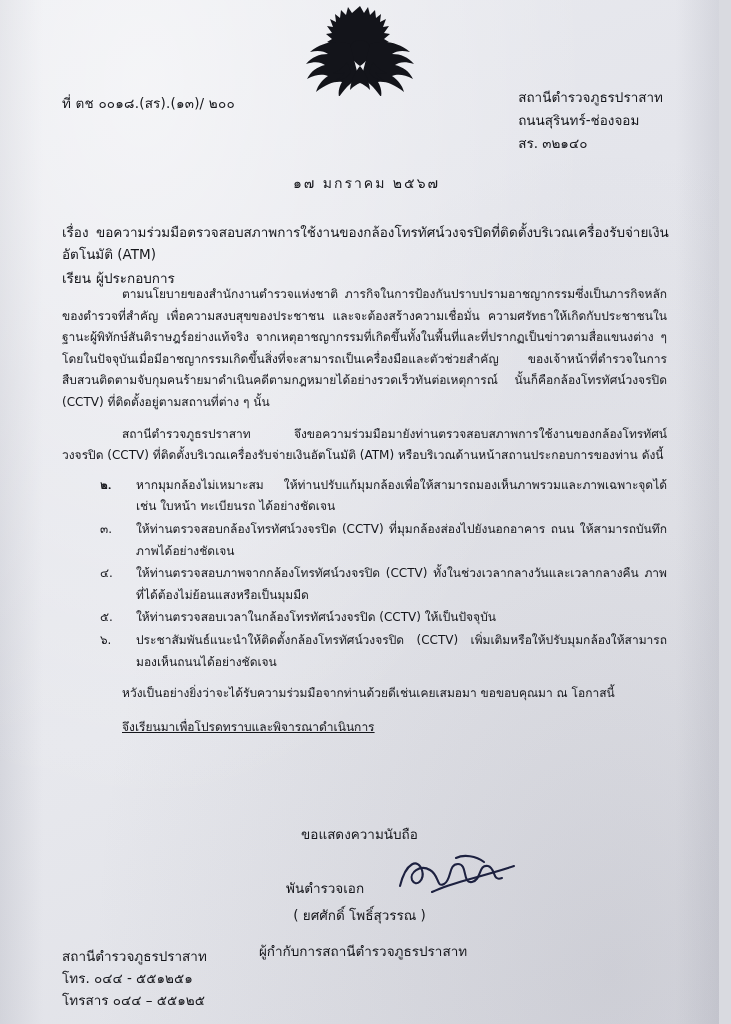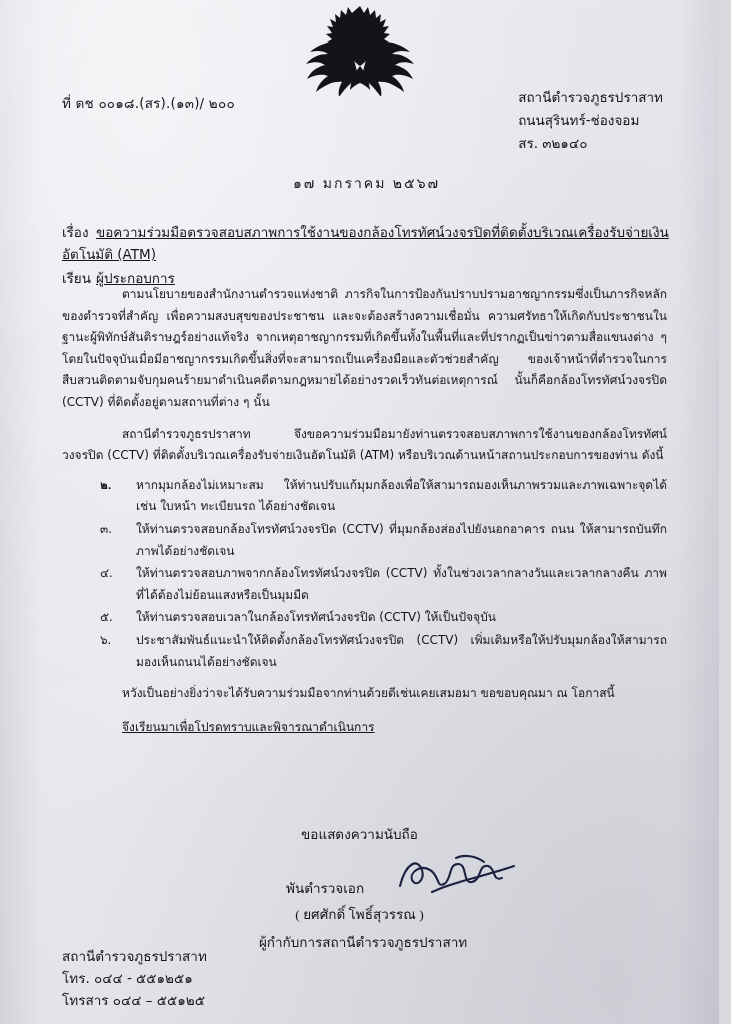--- a/index.html
+++ b/index.html
@@ -45,21 +45,21 @@
     font-size:13.5px;line-height:1.72;color:#15161b;text-align:left;
   }
   .datum{
     position:absolute;left:0;right:0;top:172px;text-align:center;
     font-size:14px;color:#15161b;letter-spacing:2px;margin-left:14px;
   }
 
   
   .subject{
     position:absolute;left:62px;top:222px;right:46px;
-    font-size:13.5px;line-height:1.62;color:#15161b;text-decoration:underline;
+    font-size:13.5px;line-height:1.62;color:#15161b;
   }
   .subject .lbl{display:inline-block;min-width:34px;}
   .subject .l2{display:block;margin-top:2px;}
 
   
   .body{
     position:absolute;left:62px;right:52px;top:284px;
     font-size:12px;line-height:1.80;color:#15161b;
     text-align:justify;
   }
@@ -78,22 +78,22 @@
   .sig{
     position:absolute;left:0;right:0;top:822px;text-align:center;
     font-size:13.5px;line-height:1.85;color:#15161b;
   }
   .sig .rank{
     position:absolute;left:286px;top:54px;font-size:13.5px;
   }
   .sig .scribble{
     position:absolute;left:392px;top:30px;width:130px;height:48px;
   }
-  .sig .name{margin-top:56px;font-family:Liberation Serif, serif;}
-  .sig .pos{margin-top:2px;padding-left:7px;}
+  .sig .name{margin-top:56px;}
+  .sig .pos{margin-top:11px;padding-left:7px;}
 
   
   .foot{
     position:absolute;left:62px;top:946px;
     font-size:13.5px;line-height:1.62;color:#15161b;
   }
 </style>
 </head>
 <body>
 

